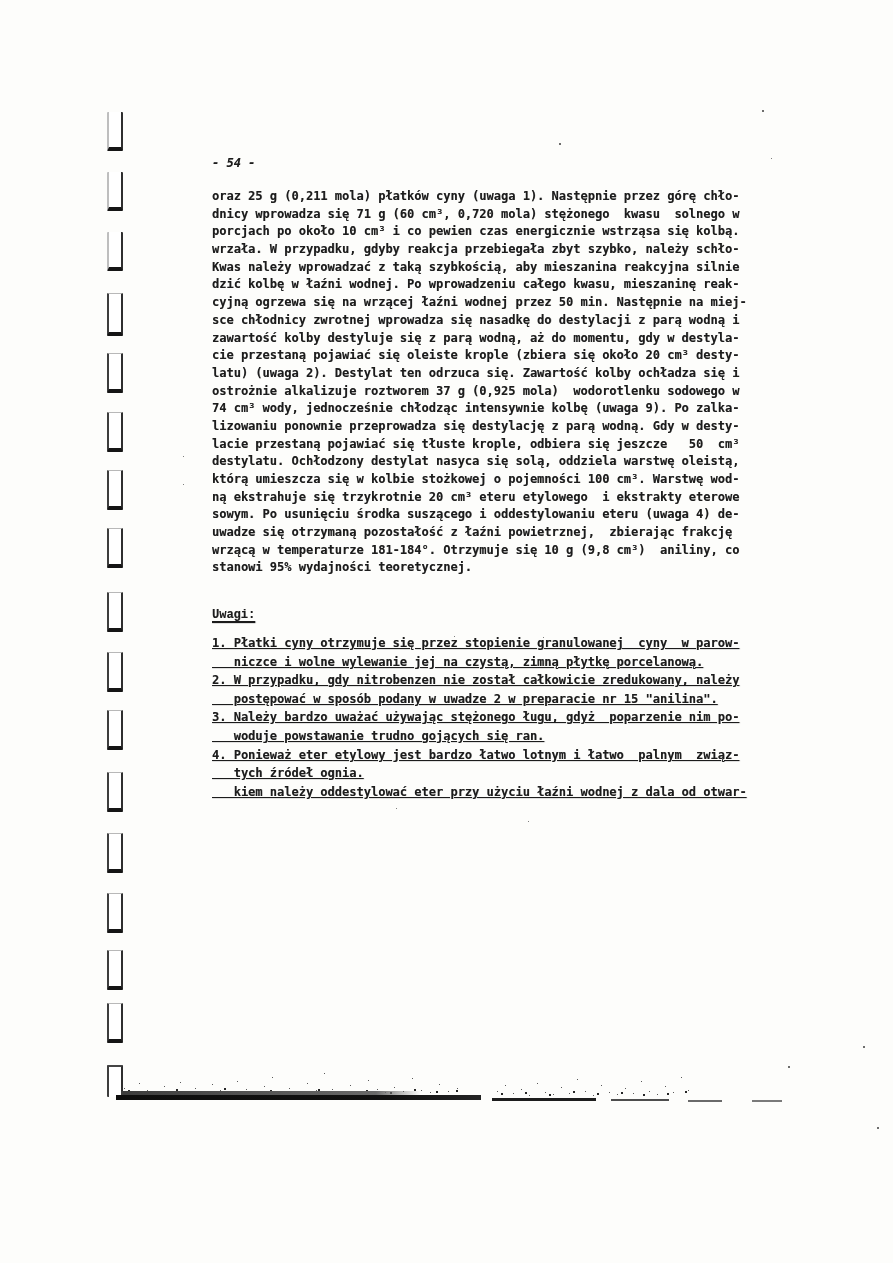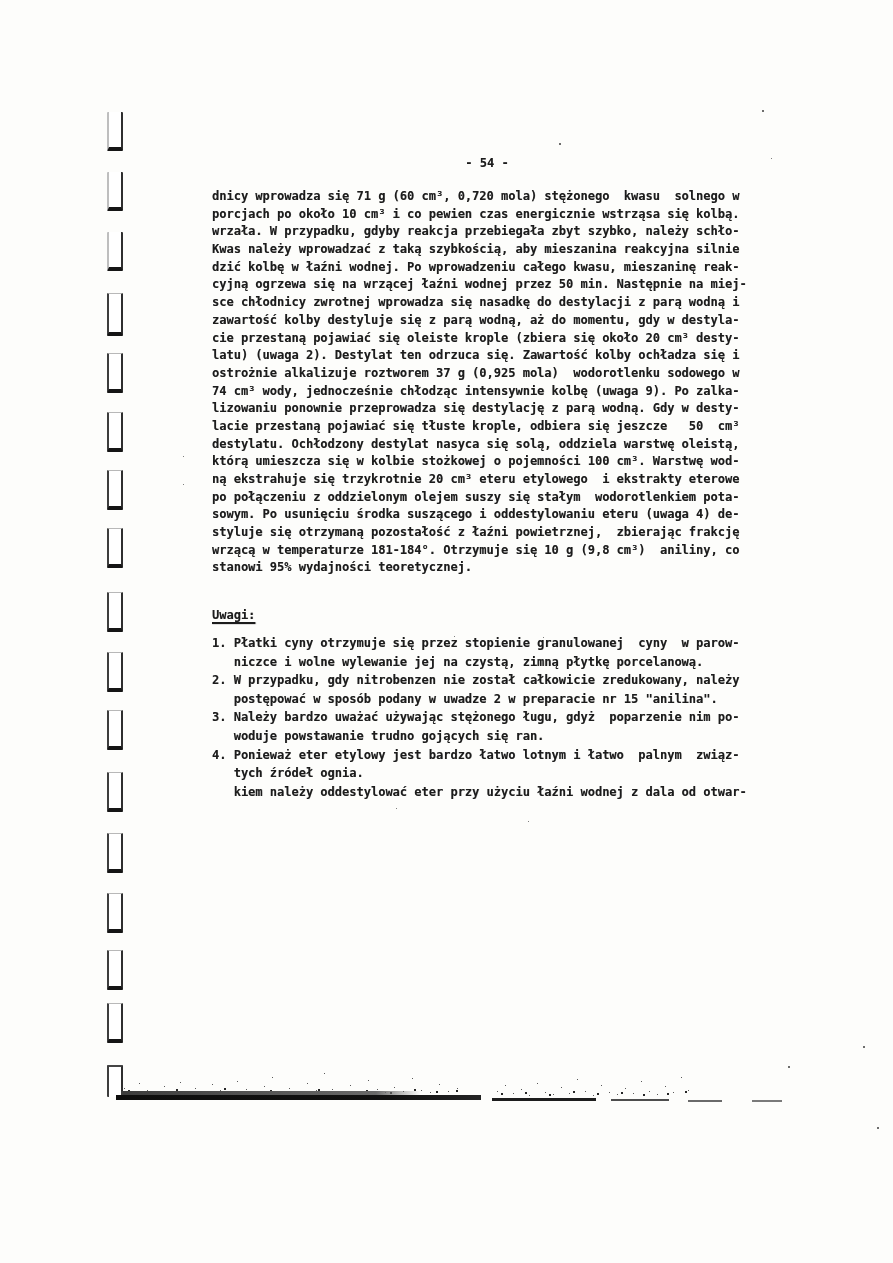--- a/index.html
+++ b/index.html
@@ -10,32 +10,33 @@
   .page {
     position: absolute; inset: 0; background: #fdfdfb;
   }
   .typewriter {
     color: #1c1c1c; font-weight: bold; font-size: 12px;
     text-shadow: 0.3px 0.3px 0 rgba(30,30,30,0.45);
   }
   .tline { white-space: pre; line-height: 17.7px; height: 17.7px; }
 
   .page-number {
-    position: absolute; left: 224px; top: 155px; width: 526px;
-    text-align: center; line-height: 17.7px; white-space: pre;
+    position: absolute; left: 212px; top: 155px; width: 526px;
+    line-height: 17.7px; white-space: pre; font-style: italic;
   }
   .body-text { position: absolute; left: 212px; top: 188px; width: 560px; }
 
   .notes-heading {
     position: absolute; left: 212px; top: 607px; line-height: 17.7px;
     text-decoration: underline; text-underline-offset: 3px;
     text-decoration-thickness: 1.5px; text-decoration-skip-ink: none;
     white-space: pre;
+    font-family: Liberation Mono, monospace;
   }
-  .notes { position: absolute; left: 212px; top: 634px; width: 565px; }
+  .notes { position: absolute; left: 212px; top: 634px; width: 565px; text-decoration: underline; }
   .notes .tline { line-height: 18.6px; height: 18.6px; }
 
   
   .hole {
     position: absolute; left: 107px; width: 12px; height: 35px;
     border-left: 2px solid #3d3d3d; border-right: 2px solid #2e2e2e;
     border-bottom: 4px solid #151515; border-top: none;
     background: #fff; border-radius: 1px;
   }
   .hole.faint-left { border-left-color: rgba(70,70,70,0.35); }
@@ -108,40 +109,40 @@
     <div class="hole topline" style="top:833px"></div>
     <div class="hole topline" style="top:893px"></div>
     <div class="hole topline" style="top:950px"></div>
     <div class="hole topline" style="top:1003px"></div>
     <div class="hole cut" style="top:1065px"></div>
   </div>
 
   <div class="page-number typewriter">- 54 -</div>
 
   <div class="body-text typewriter">
+      <div class="tline">oraz 25 g (0,211 mola) płatków cyny (uwaga 1). Następnie przez górę chło-</div>
       <div class="tline">dnicy wprowadza się 71 g (60 cm³, 0,720 mola) stężonego  kwasu  solnego w</div>
       <div class="tline">porcjach po około 10 cm³ i co pewien czas energicznie wstrząsa się kolbą.</div>
       <div class="tline">wrzała. W przypadku, gdyby reakcja przebiegała zbyt szybko, należy schło-</div>
       <div class="tline">Kwas należy wprowadzać z taką szybkością, aby mieszanina reakcyjna silnie</div>
       <div class="tline">dzić kolbę w łaźni wodnej. Po wprowadzeniu całego kwasu, mieszaninę reak-</div>
       <div class="tline">cyjną ogrzewa się na wrzącej łaźni wodnej przez 50 min. Następnie na miej-</div>
       <div class="tline">sce chłodnicy zwrotnej wprowadza się nasadkę do destylacji z parą wodną i</div>
       <div class="tline">zawartość kolby destyluje się z parą wodną, aż do momentu, gdy w destyla-</div>
       <div class="tline">cie przestaną pojawiać się oleiste krople (zbiera się około 20 cm³ desty-</div>
       <div class="tline">latu) (uwaga 2). Destylat ten odrzuca się. Zawartość kolby ochładza się i</div>
       <div class="tline">ostrożnie alkalizuje roztworem 37 g (0,925 mola)  wodorotlenku sodowego w</div>
       <div class="tline">74 cm³ wody, jednocześnie chłodząc intensywnie kolbę (uwaga 9). Po zalka-</div>
       <div class="tline">lizowaniu ponownie przeprowadza się destylację z parą wodną. Gdy w desty-</div>
       <div class="tline">lacie przestaną pojawiać się tłuste krople, odbiera się jeszcze   50  cm³</div>
       <div class="tline">destylatu. Ochłodzony destylat nasyca się solą, oddziela warstwę oleistą,</div>
       <div class="tline">którą umieszcza się w kolbie stożkowej o pojemności 100 cm³. Warstwę wod-</div>
       <div class="tline">ną ekstrahuje się trzykrotnie 20 cm³ eteru etylowego  i ekstrakty eterowe</div>
-      <div class="tline">po połączeniu z oddzielonym olejem suszy się stałym  wodorotlenkiem pota-</div>
       <div class="tline">sowym. Po usunięciu środka suszącego i oddestylowaniu eteru (uwaga 4) de-</div>
-      <div class="tline">styluje się otrzymaną pozostałość z łaźni powietrznej,  zbierając frakcję</div>
+      <div class="tline">uwadze się otrzymaną pozostałość z łaźni powietrznej,  zbierając frakcję</div>
       <div class="tline">wrzącą w temperaturze 181-184°. Otrzymuje się 10 g (9,8 cm³)  aniliny, co</div>
       <div class="tline">stanowi 95% wydajności teoretycznej.</div>
     </div>
 
   <div class="notes-heading typewriter">Uwagi:</div>
 
   <div class="notes typewriter">
     <div class="note">
         <div class="tline">1. Płatki cyny otrzymuje się przez stopienie granulowanej  cyny  w parow-</div>
         <div class="tline">   niczce i wolne wylewanie jej na czystą, zimną płytkę porcelanową.</div>

